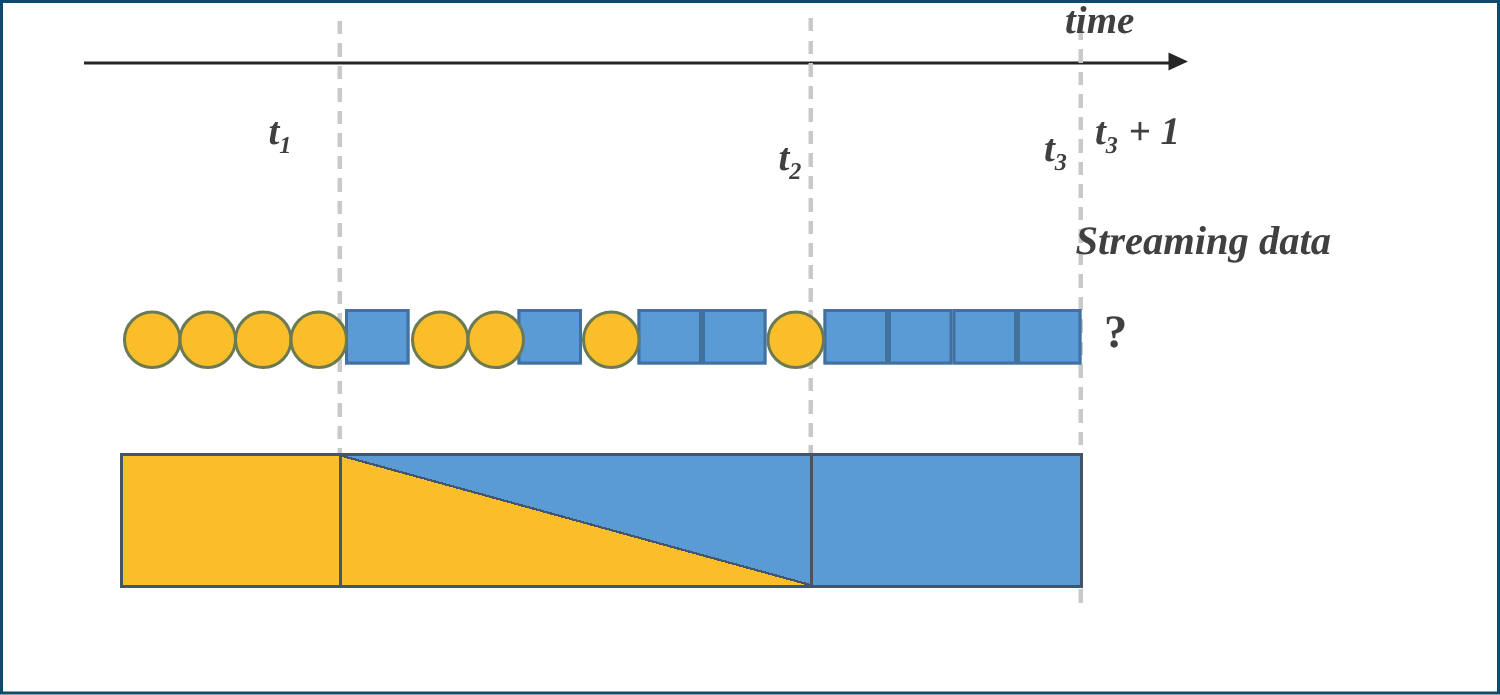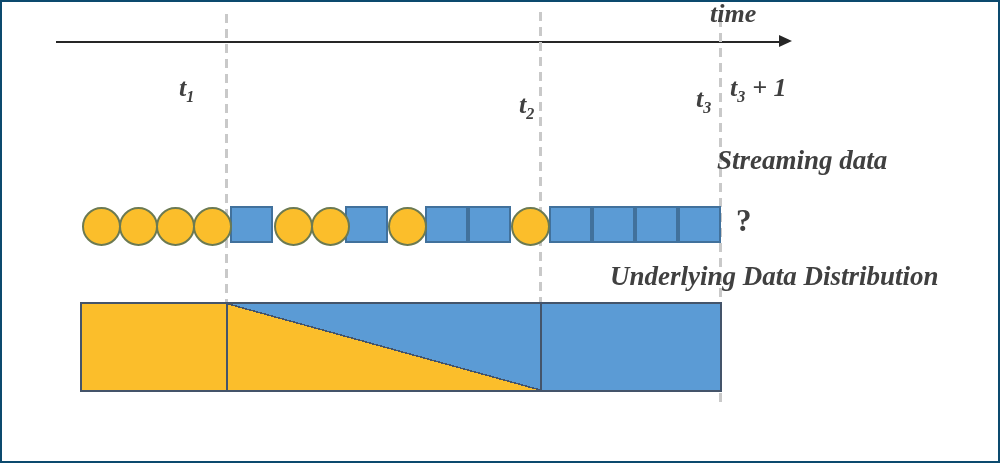--- a/index.html
+++ b/index.html
@@ -76,21 +76,20 @@
       <div class="shape square" style="left: 466px; background: rgb(91, 155, 213); border: 2px solid rgb(65, 113, 156);"></div>
       <div class="shape circle" style="left: 509px; background: rgb(251, 190, 43); border: 2px solid rgb(108, 122, 82);"></div>
       <div class="shape square" style="left: 547px; background: rgb(91, 155, 213); border: 2px solid rgb(65, 113, 156);"></div>
       <div class="shape square" style="left: 590px; background: rgb(91, 155, 213); border: 2px solid rgb(65, 113, 156);"></div>
       <div class="shape square" style="left: 633px; background: rgb(91, 155, 213); border: 2px solid rgb(65, 113, 156);"></div>
       <div class="shape square" style="left: 676px; background: rgb(91, 155, 213); border: 2px solid rgb(65, 113, 156);"></div>
     </div>
 
   <div class="unknown">?</div>
 
-  <div class="dist-label">Underlying Data Distribution</div>
 
   <div id="bar">
       <div class="seg" style="left: 78px; width: 148px; border: 2px solid rgb(68, 84, 106); background: rgb(251, 190, 43);"></div>
       <div class="seg" style="left: 224px; width: 316px; border: 2px solid rgb(68, 84, 106); background: linear-gradient(to right top, rgb(251, 190, 43) 0px, rgb(251, 190, 43) 49.6%, rgb(68, 84, 106) 49.6%, rgb(68, 84, 106) 50.5%, rgb(91, 155, 213) 50.5%);"></div>
       <div class="seg" style="left: 538px; width: 182px; border: 2px solid rgb(68, 84, 106); background: rgb(91, 155, 213);"></div>
     </div>
 
 </div>
 
 </body></html>

